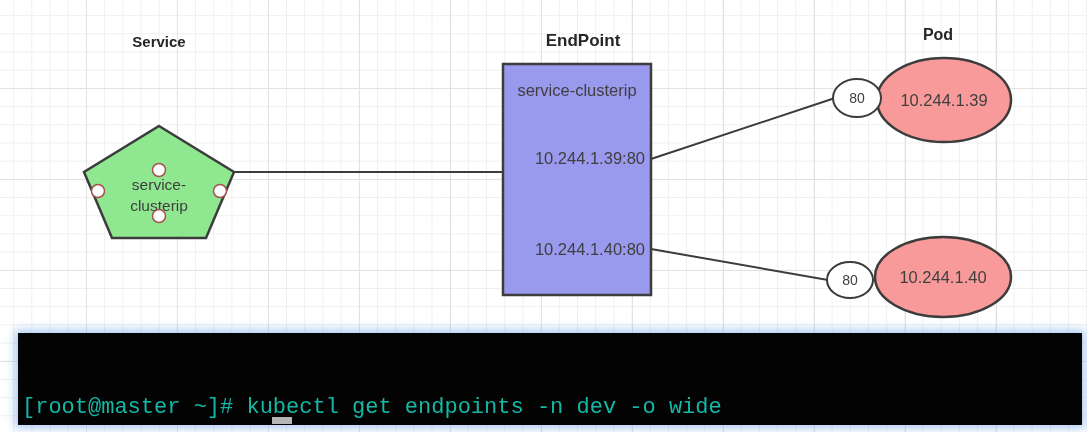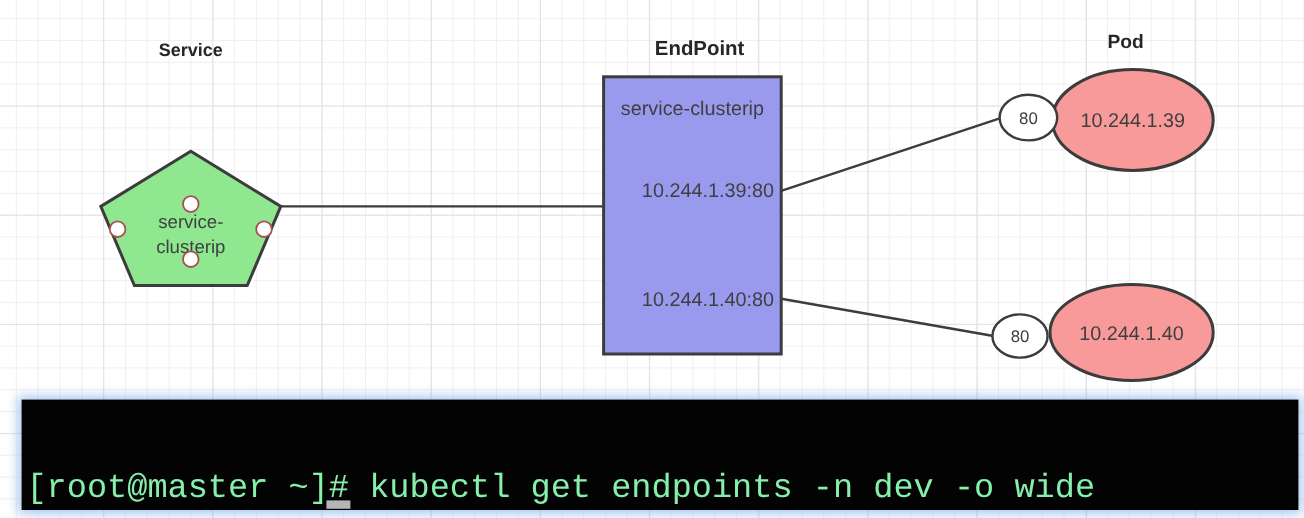--- a/index.html
+++ b/index.html
@@ -22,22 +22,22 @@
   .section-label{font-weight:bold;fill:#262626 !important;}
   #terminal{
     position:absolute;
     left:18px;top:333px;
     width:1064px;height:92px;
     background:#030303;
     box-shadow:0 0 9px 3px rgba(125,170,235,0.65);
     box-sizing:border-box;
     padding:2px 0 0 4px;
     font-family:"Liberation Mono","DejaVu Sans Mono",monospace;
-    font-size:28px;line-height:29px;
-    color:#86efac;
+    font-size:22px;line-height:29px;
+    color:#14b8a6;
     white-space:pre;
     overflow:hidden;
   }
   .term-line{height:29px;white-space:pre;}
   #terminal-cursor{
     position:absolute;
     left:254px;top:84px;
     width:20px;height:7px;
     background:#b5b5b5;
   }

